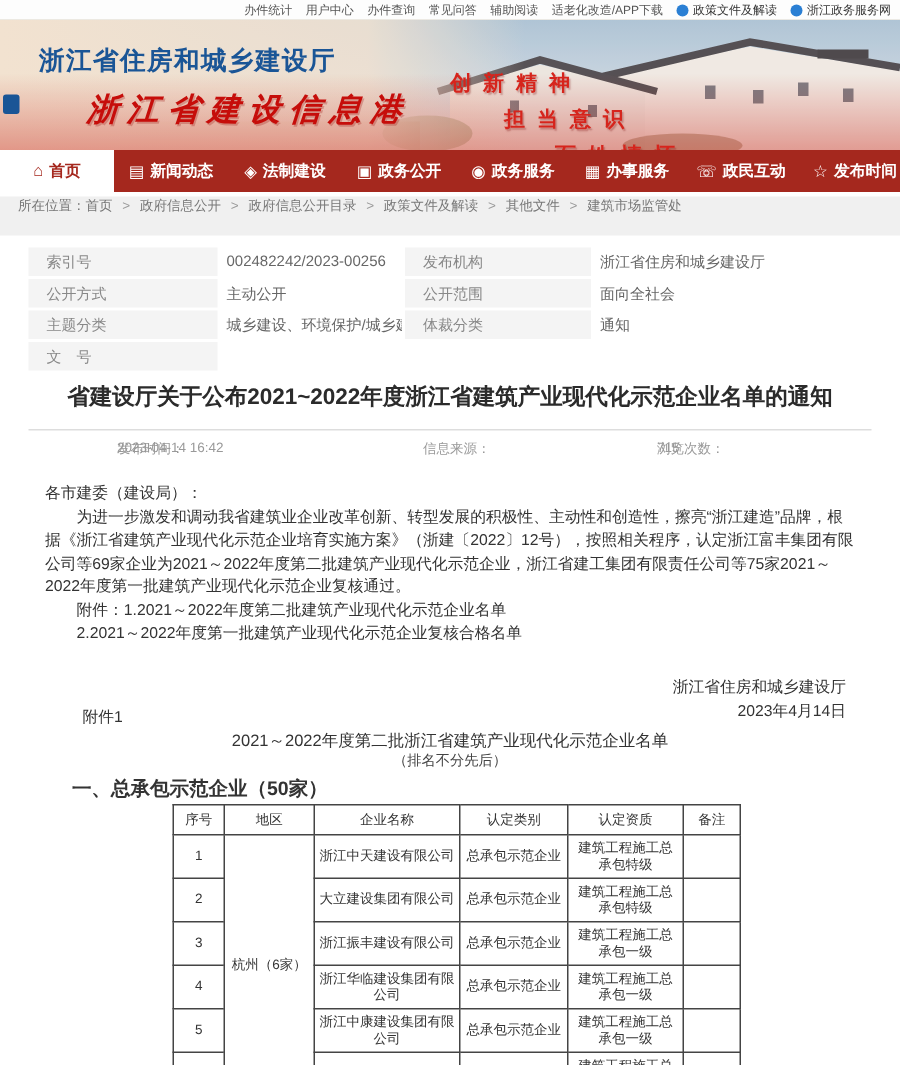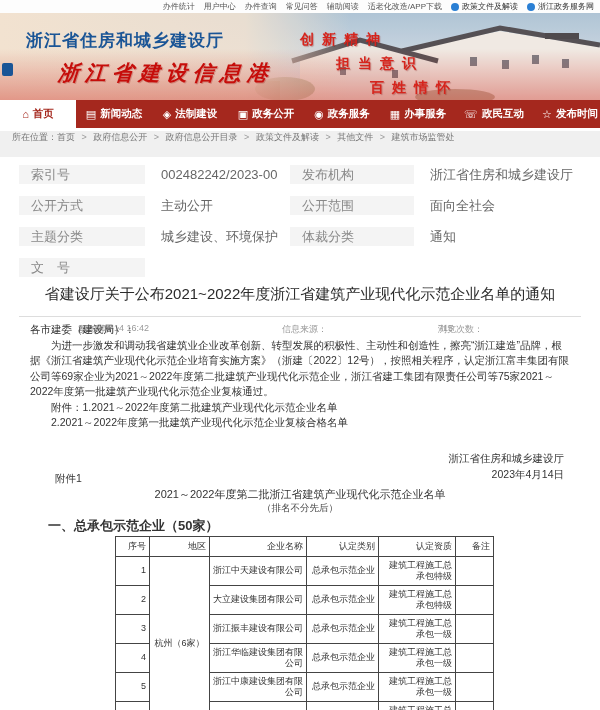--- a/index.html
+++ b/index.html
@@ -16,47 +16,47 @@
 
   
   .banner{position:relative;height:87px;overflow:hidden;background:#e9dfcf;}
   .banner svg{position:absolute;left:0;top:0;}
   .logo-sq{position:absolute;left:2px;top:50px;width:11px;height:13px;background:#1a5596;border-radius:2px;}
   .dept{position:absolute;left:26px;top:16px;font-size:17px;font-weight:bold;color:#1a5596;letter-spacing:1px;}
   .sitename{position:absolute;left:58px;top:46px;font-size:21px;font-weight:bold;font-style:italic;
             color:#c60d0a;letter-spacing:6px;transform:skewX(-4deg);
             text-shadow:1px 1px 0 rgba(150,0,0,.25);white-space:nowrap;}
   .slogan{position:absolute;font-size:14px;font-weight:bold;color:#d6241c;letter-spacing:8px;
-          text-shadow:1px 1px 1px rgba(120,0,0,.3);white-space:nowrap;}
+          text-shadow:1px 1px 1px rgba(120,0,0,.3);white-space:nowrap;margin-top:16px;}
   .s0{left:300px;top:18px}.s1{left:336px;top:42px}.s2{left:370px;top:66px}
 
   
   .nav{height:28px;background:#a5281e;display:flex;overflow:hidden;}
   .nav-item{flex:0 0 76px;display:flex;align-items:center;justify-content:center;gap:4px;
             color:#fff;font-size:10.5px;font-weight:bold;cursor:pointer;white-space:nowrap;}
   .nav-item .ni{font-size:11px;font-weight:normal;}
   .nav-item.active{background:#fff;color:#a5281e;}
 
   
   .crumbbar{margin-top:3px;height:26px;background:#f0f0f0;display:flex;
             padding:0 12px;font-size:9px;color:#777;}
   .crumbs{display:inline;}
   .crumb{cursor:pointer;}
   .csep{margin:0 4px;color:#999;}
   .crumbs .csep:last-child{display:none;}
 
   
   .meta-grid{margin:8px auto 6px;width:562px;display:grid;grid-template-columns:126px 121px 124px 187px;
-             gap:12px;font-size:13px;}
+             gap:2px;font-size:10px;}
   .mlabel{background:#f4f4f4;color:#888;height:19px;display:flex;align-items:center;
           padding-left:12px;box-sizing:border-box;}
   .mvalue{color:#666;height:19px;display:flex;align-items:center;padding-left:4px;
           box-sizing:border-box;overflow:hidden;white-space:nowrap;}
 
-  .doc-title{margin-top:8px;text-align:center;font-size:15px;font-weight:normal;color:#2b2b2b;}
+  .doc-title{margin-top:8px;text-align:center;font-size:15px;font-weight:bold;color:#2b2b2b;}
   .divider{width:562px;margin:12px auto 0;border-top:1px solid #ddd;height:0;}
   .pubrow{position:relative;height:14px;margin-top:6px;font-size:9px;color:#999;}
   .pubrow span{position:absolute;top:0;white-space:nowrap;}
   .pub-time{left:78px}.pub-src{left:282px}.pub-views{left:438px}
 
   
   .article{position:absolute;left:30px;right:30px;top:322px;font-size:10.5px;line-height:15.5px;color:#333;}
   .article p{margin:0;text-indent:21px;}
   .article p.salutation{text-indent:0;}
   .attach-line1{text-indent:21px;}
@@ -67,21 +67,21 @@
   
   .attach1{position:absolute;left:30px;right:30px;top:472px;font-size:10.5px;color:#333;}
   .attach1-label{margin-left:25px;line-height:12px;}
   .attach1-title{text-align:center;margin-top:4px;font-size:11px;line-height:12px;}
   .attach1-note{text-align:center;margin-top:3px;font-size:9.5px;line-height:10px;color:#444;}
   .section-heading{margin:6px 0 0 18px;font-weight:bold;font-size:13px;line-height:13px;}
 
   table.companies{margin:4px 0 0 85px;border-collapse:collapse;width:378px;table-layout:fixed;
                   font-size:9px;color:#333;background:#fff;}
   .companies th,.companies td{border:1px solid #444;padding:2px 3px;line-height:11.5px;
-                              vertical-align:middle;text-align:right;overflow:hidden;}
+                              vertical-align:middle;text-align:center;overflow:hidden;}
   .companies th{font-weight:normal;height:15px;}
   .companies td{height:24px;}
   .companies td.c-region{text-align:center;}
 </style>
 </head>
 <body>
 
 <div class="page">
 
   <div class="topbar">

